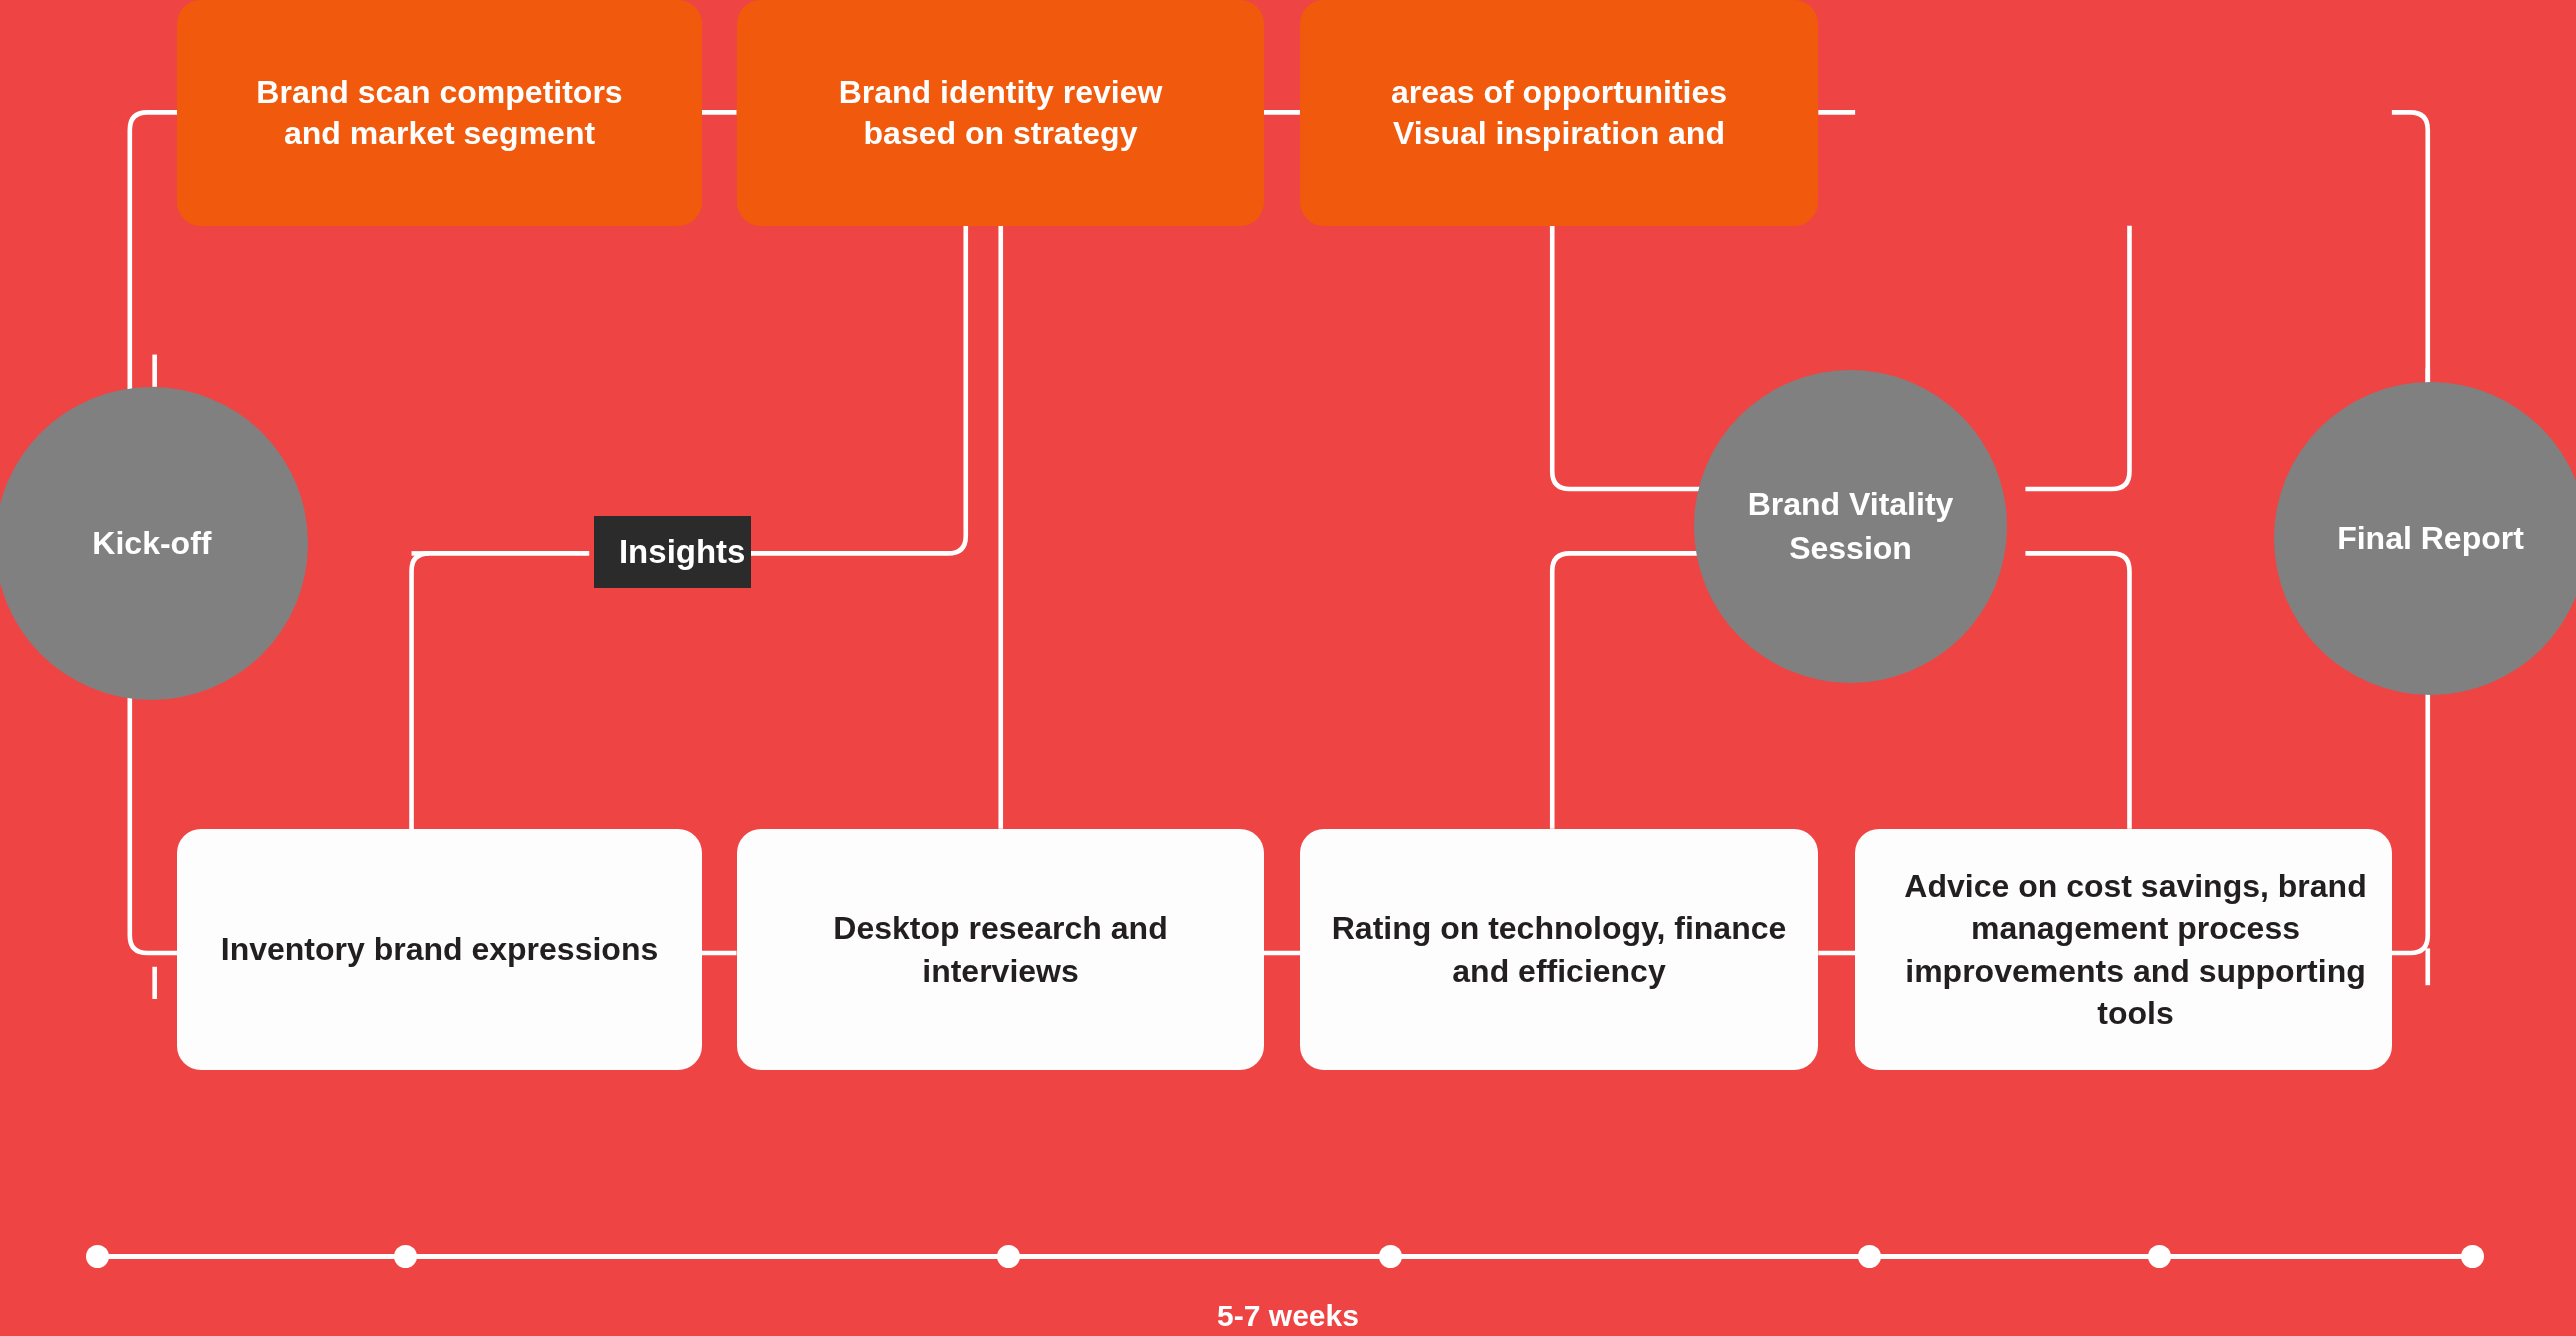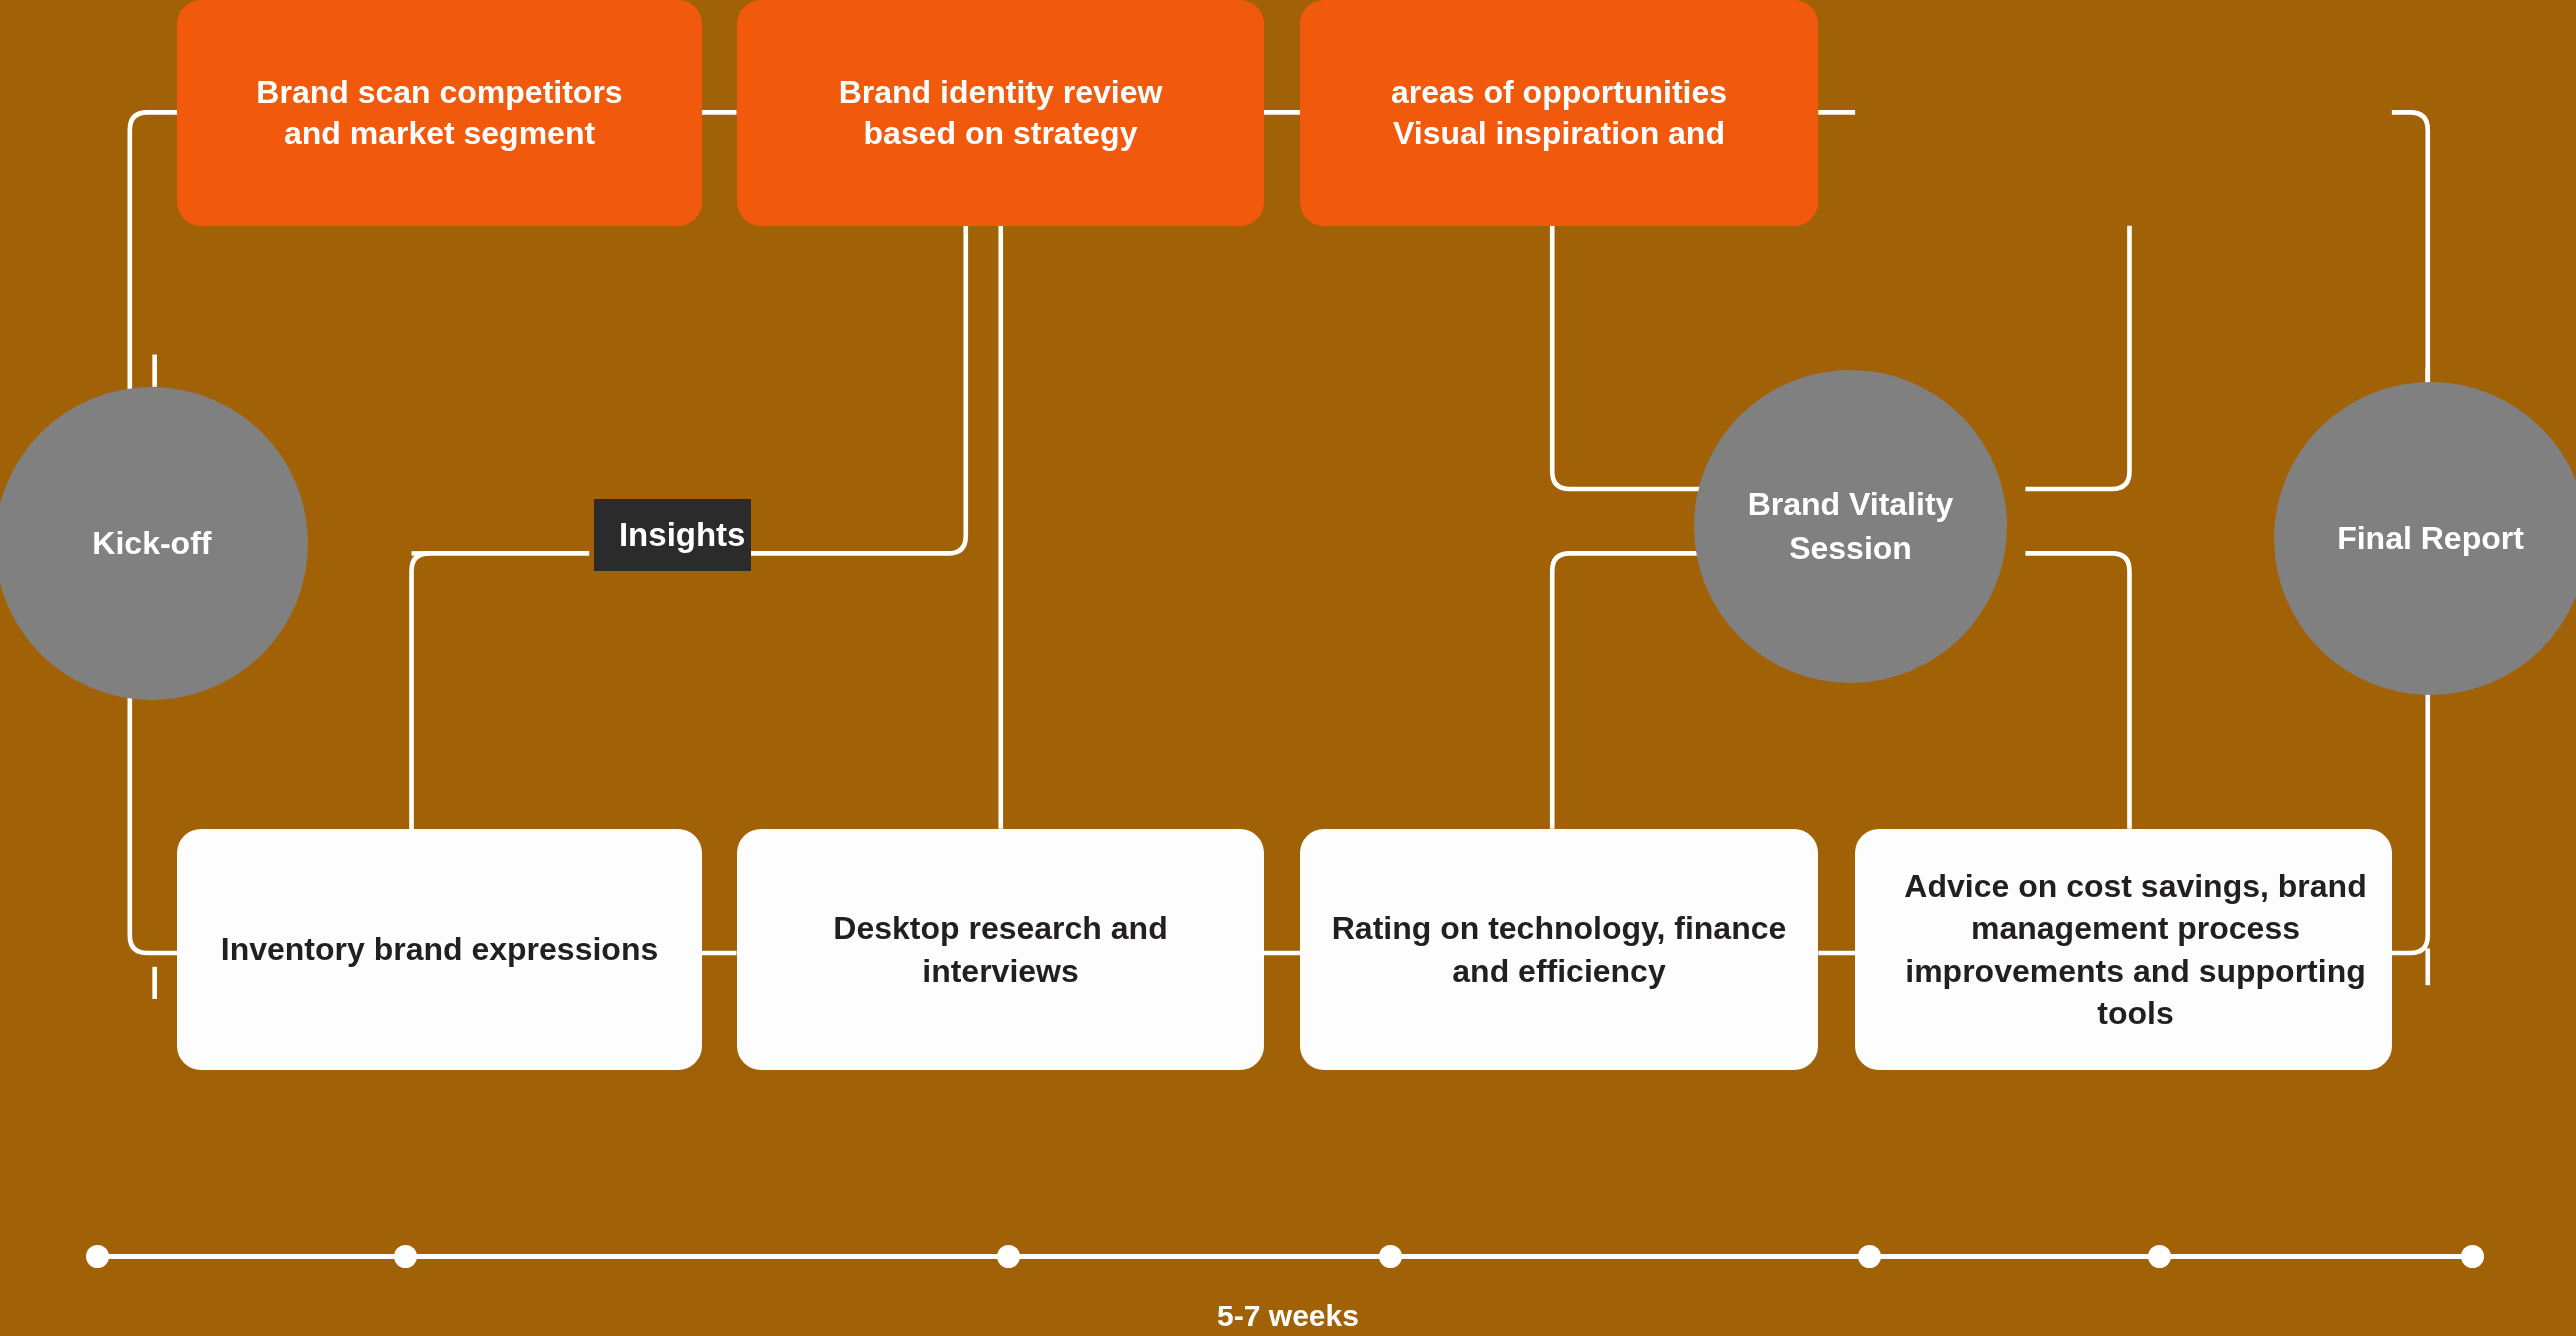--- a/index.html
+++ b/index.html
@@ -11,21 +11,21 @@
   body {
     font-family: "Liberation Sans", sans-serif;
     width: 2576px;
     height: 1337px;
     overflow: hidden;
   }
   #stage {
     position: relative;
     width: 2576px;
     height: 1337px;
-    background: #a16207;
+    background: #ef4444;
   }
   #wires {
     position: absolute;
     left: 0;
     top: 0;
     width: 2576px;
     height: 1337px;
     pointer-events: none;
   }
 
@@ -243,21 +243,21 @@
       <span class="t">Brand</span>
       <span class="t">Vitality</span>
       <span class="t">Session</span>
     </div>
   </div>
 
   <div class="circle" style="left:2274px; top:382px; width:313px; height:313px;">
     <span>Final Report</span>
   </div>
 
-  <div class="chip" style="left:594px; top:499px; width:157px; height:72px;padding-left:36px;">
+  <div class="chip" style="left:594px; top:516px; width:157px; height:72px;padding-left:36px;">
     <span>Insights</span>
   </div>
 
   <div id="timeline">
     <div class="tl-line"></div>
     <div class="tl-dot" style="left:97px;"></div>
     <div class="tl-dot" style="left:405px;"></div>
     <div class="tl-dot" style="left:1008px;"></div>
     <div class="tl-dot" style="left:1390px;"></div>
     <div class="tl-dot" style="left:1869px;"></div>

